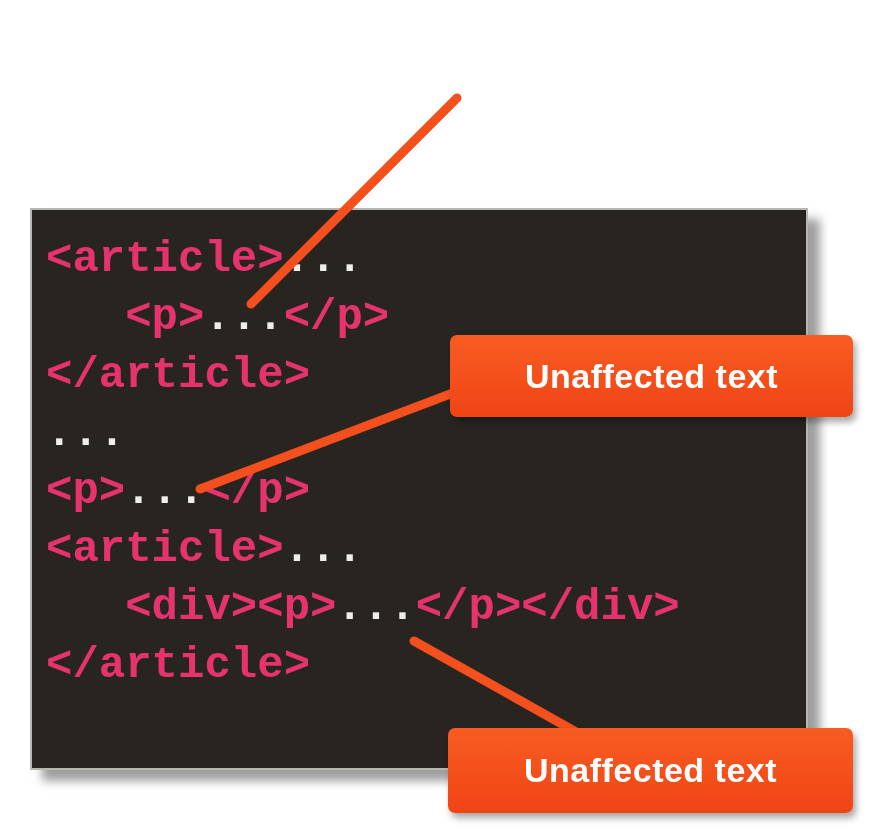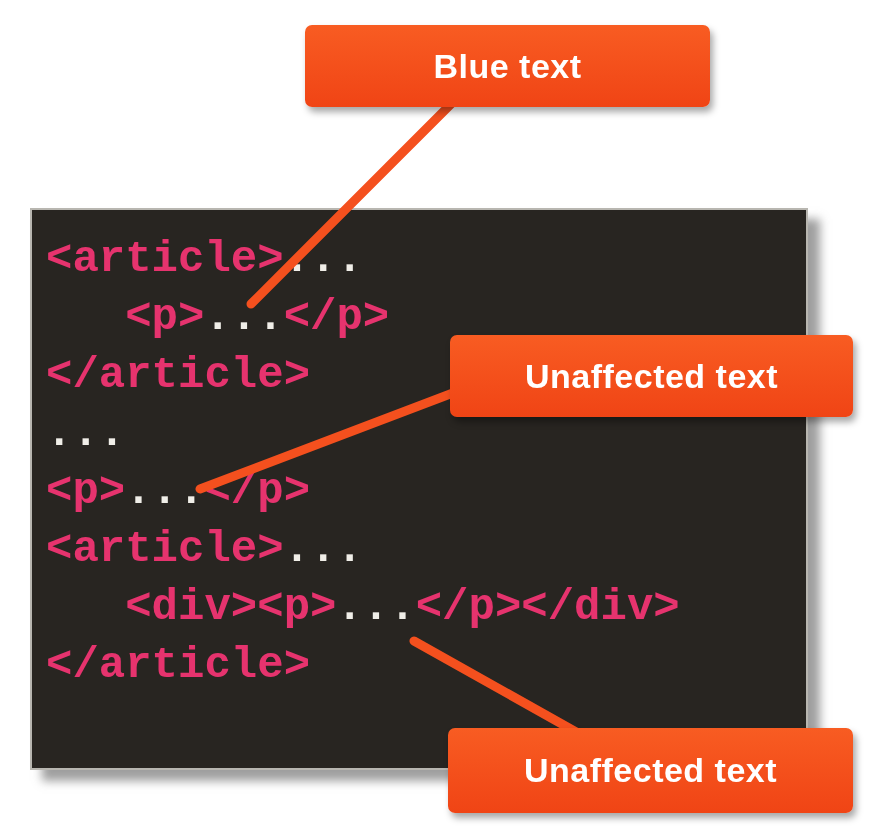--- a/index.html
+++ b/index.html
@@ -87,23 +87,20 @@
   <div class="code-block">
     <pre><div class="code-line"><span class="tag">&lt;article&gt;</span><span class="plain">...</span></div><div class="code-line"><span class="tag">   &lt;p&gt;</span><span class="plain">...</span><span class="tag">&lt;/p&gt;</span></div><div class="code-line"><span class="tag">&lt;/article&gt;</span></div><div class="code-line"><span class="plain">...</span></div><div class="code-line"><span class="tag">&lt;p&gt;</span><span class="plain">...</span><span class="tag">&lt;/p&gt;</span></div><div class="code-line"><span class="tag">&lt;article&gt;</span><span class="plain">...</span></div><div class="code-line"><span class="tag">   &lt;div&gt;&lt;p&gt;</span><span class="plain">...</span><span class="tag">&lt;/p&gt;&lt;/div&gt;</span></div><div class="code-line"><span class="tag">&lt;/article&gt;</span></div></pre>
   </div>
 
   <svg class="connectors" viewBox="0 0 879 833" xmlns="http://www.w3.org/2000/svg">
     <line class="connector-line" x1="457" y1="98" x2="251" y2="304"></line>
     <line class="connector-line" x1="466" y1="388" x2="200" y2="489"></line>
     <line class="connector-line" x1="414" y1="641" x2="585" y2="737"></line>
   </svg>
 
-  <div class="callout callout-top">
-    <span class="label">Blue text</span>
-  </div>
 
   <div class="callout callout-middle">
     <span class="label">Unaffected text</span>
   </div>
 
   <div class="callout callout-bottom">
     <span class="label">Unaffected text</span>
   </div>
 
 </div>

